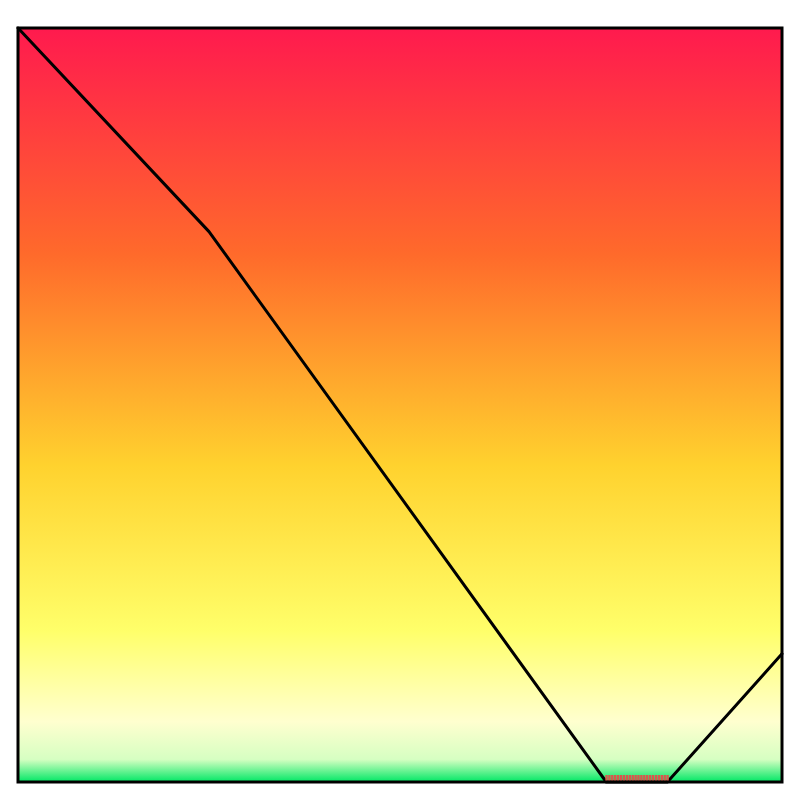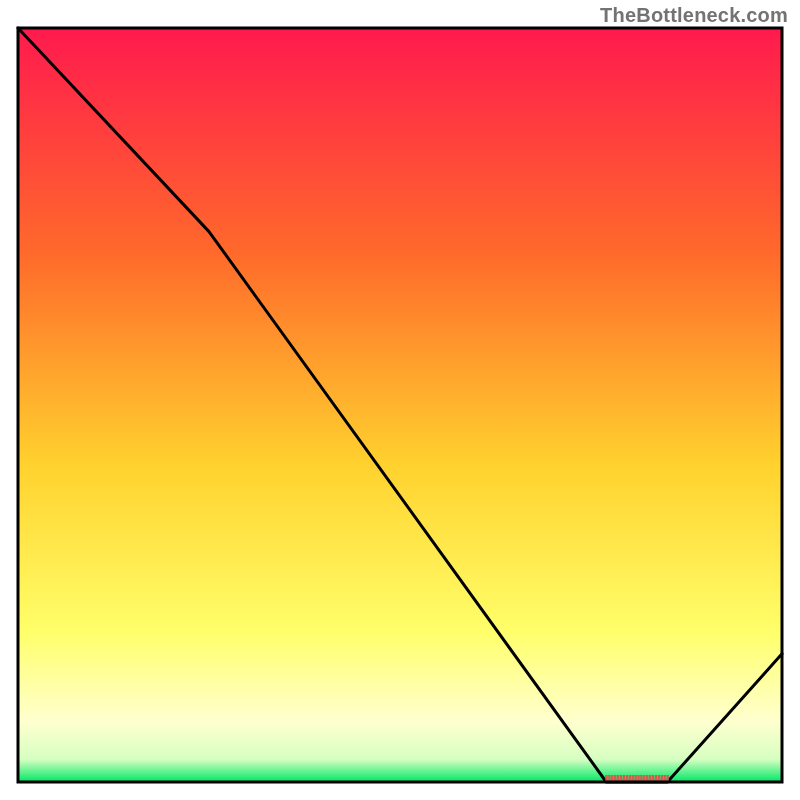--- a/index.html
+++ b/index.html
@@ -26,21 +26,20 @@
     font-size: 20px;
     font-weight: 600;
     color: #737373;
     letter-spacing: 0.2px;
   }
 </style>
 </head>
 <body>
 
 <div class="wrap">
-  <div class="watermark">TheBottleneck.com</div>
 
   <svg width="800" height="800" viewBox="0 0 800 800">
 
     <defs>
       <linearGradient id="bg-grad" x1="0" y1="0" x2="0" y2="1">
         <stop offset="0%" stop-color="#ff1a4e"></stop>
         <stop offset="30%" stop-color="#ff6a2b"></stop>
         <stop offset="58%" stop-color="#ffd22e"></stop>
         <stop offset="80%" stop-color="#ffff6a"></stop>
         <stop offset="92%" stop-color="#ffffcf"></stop>

